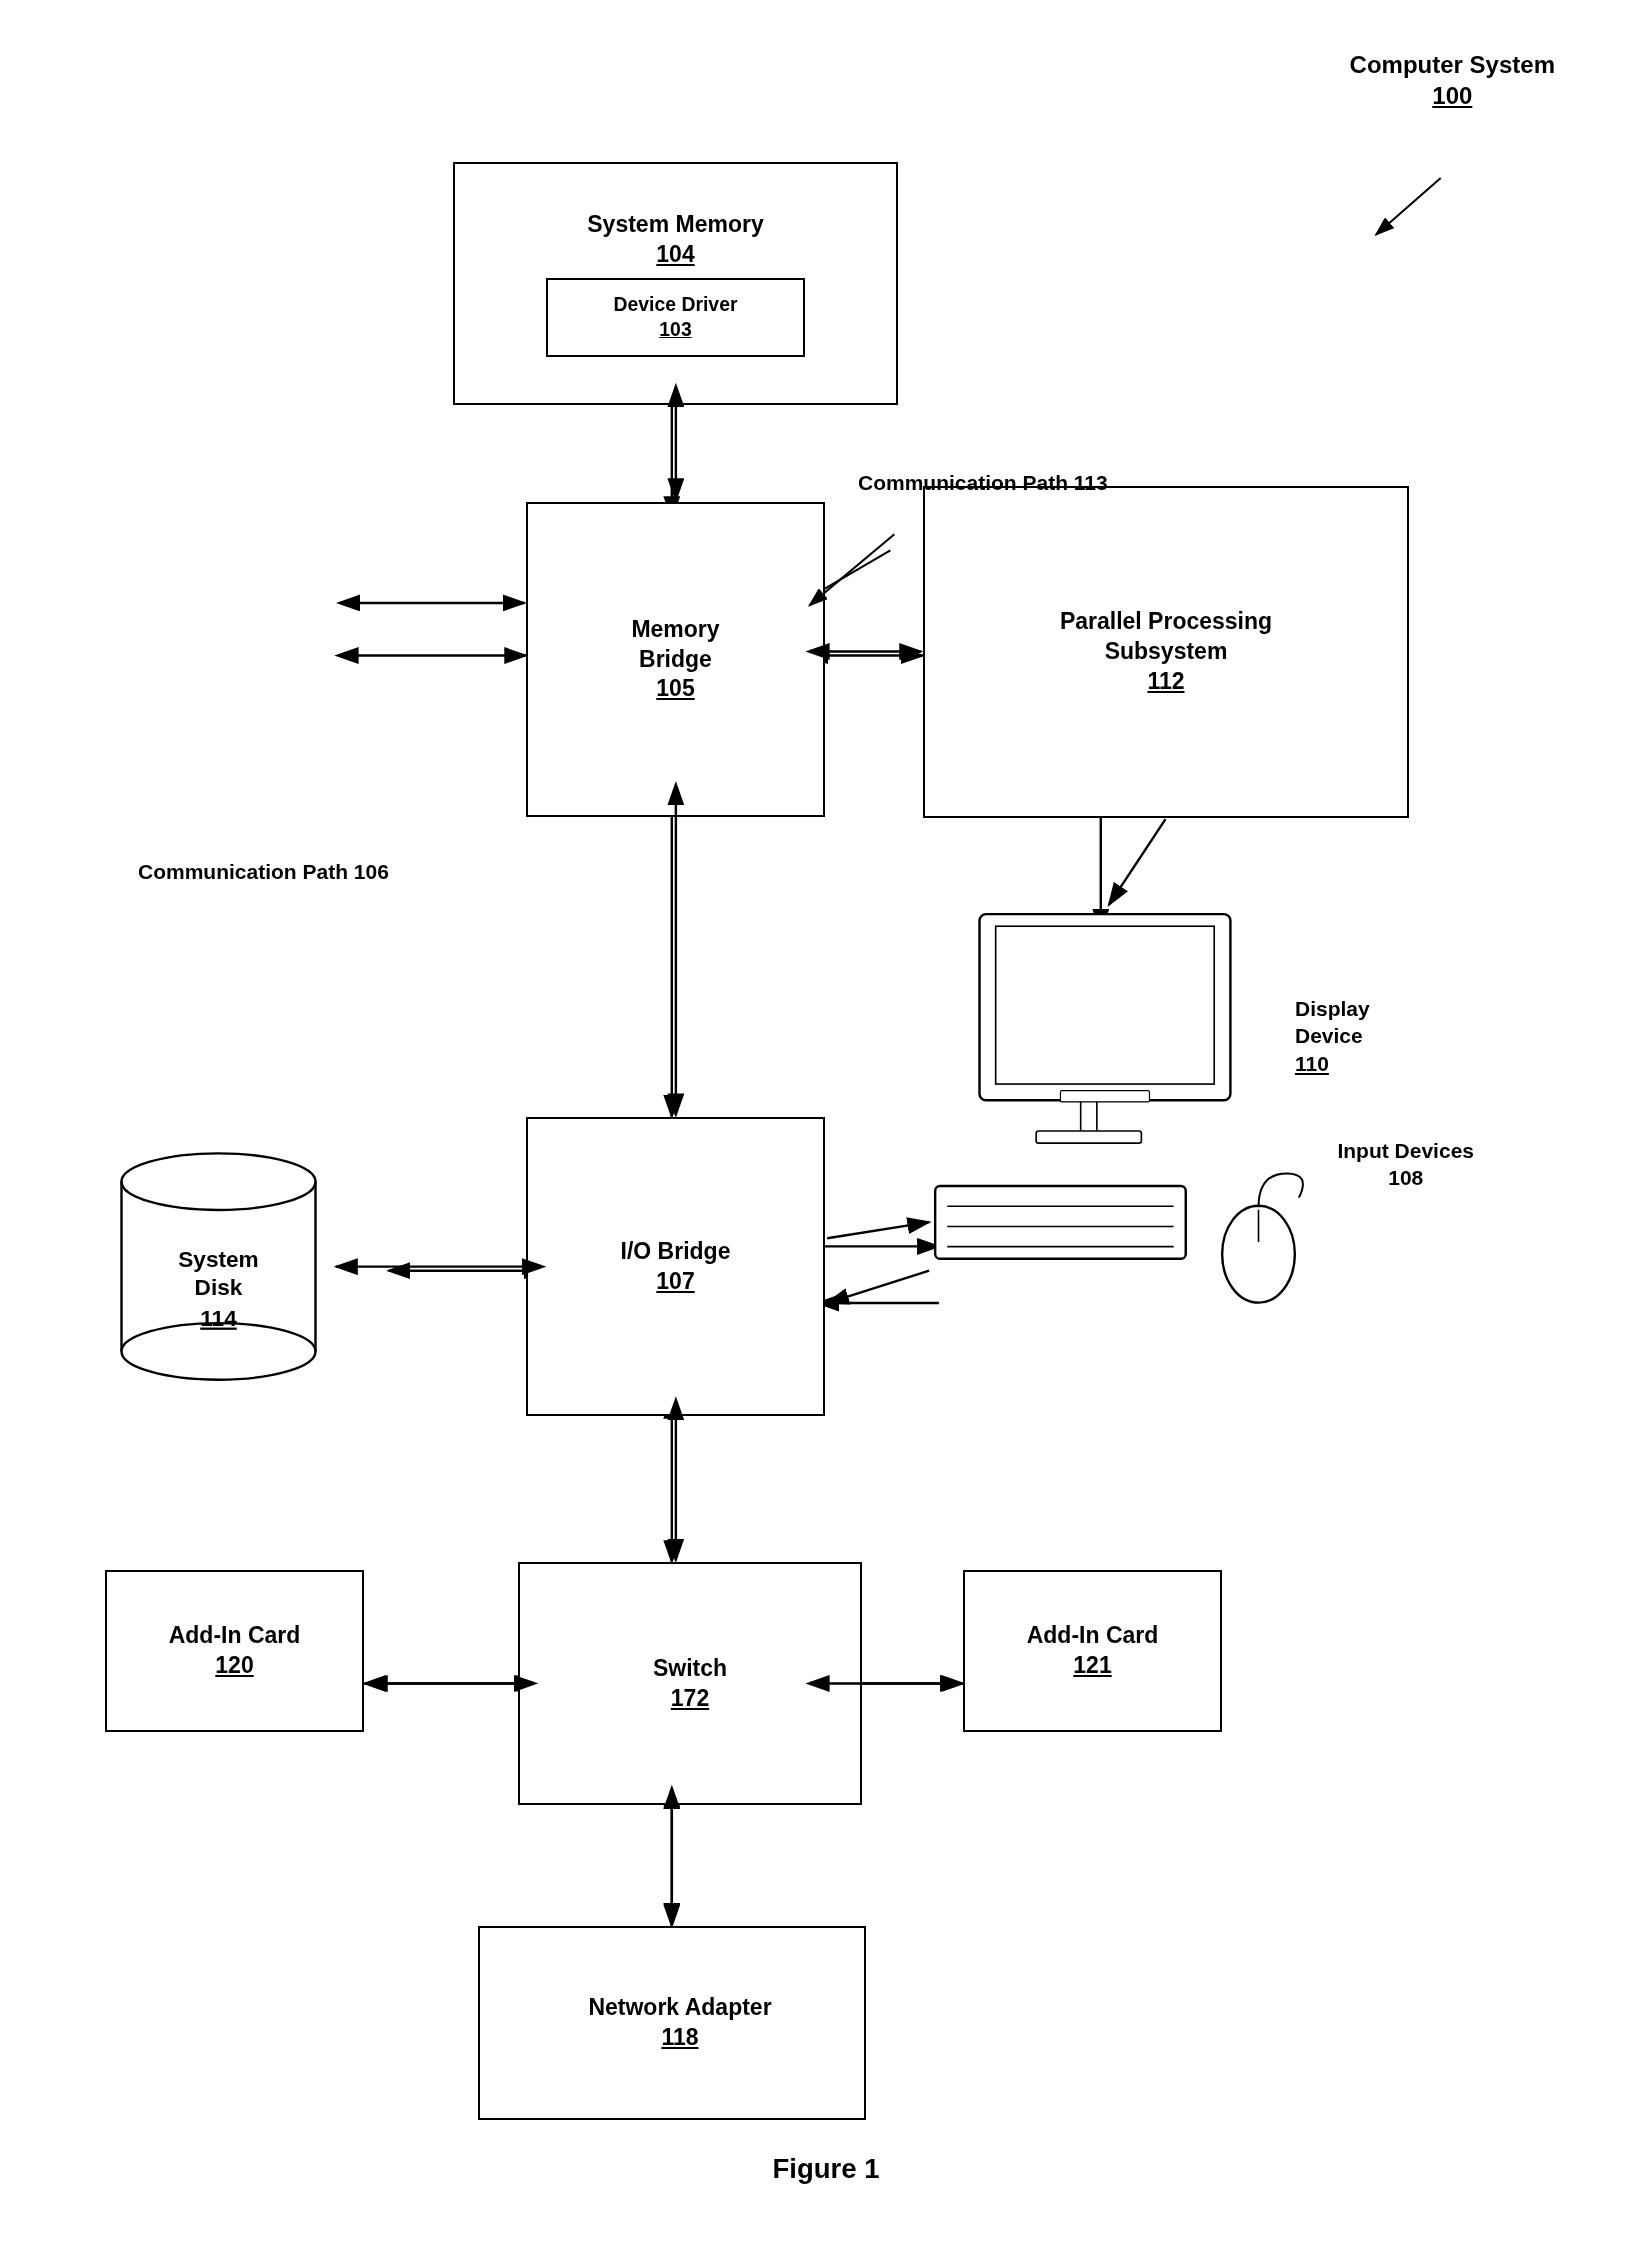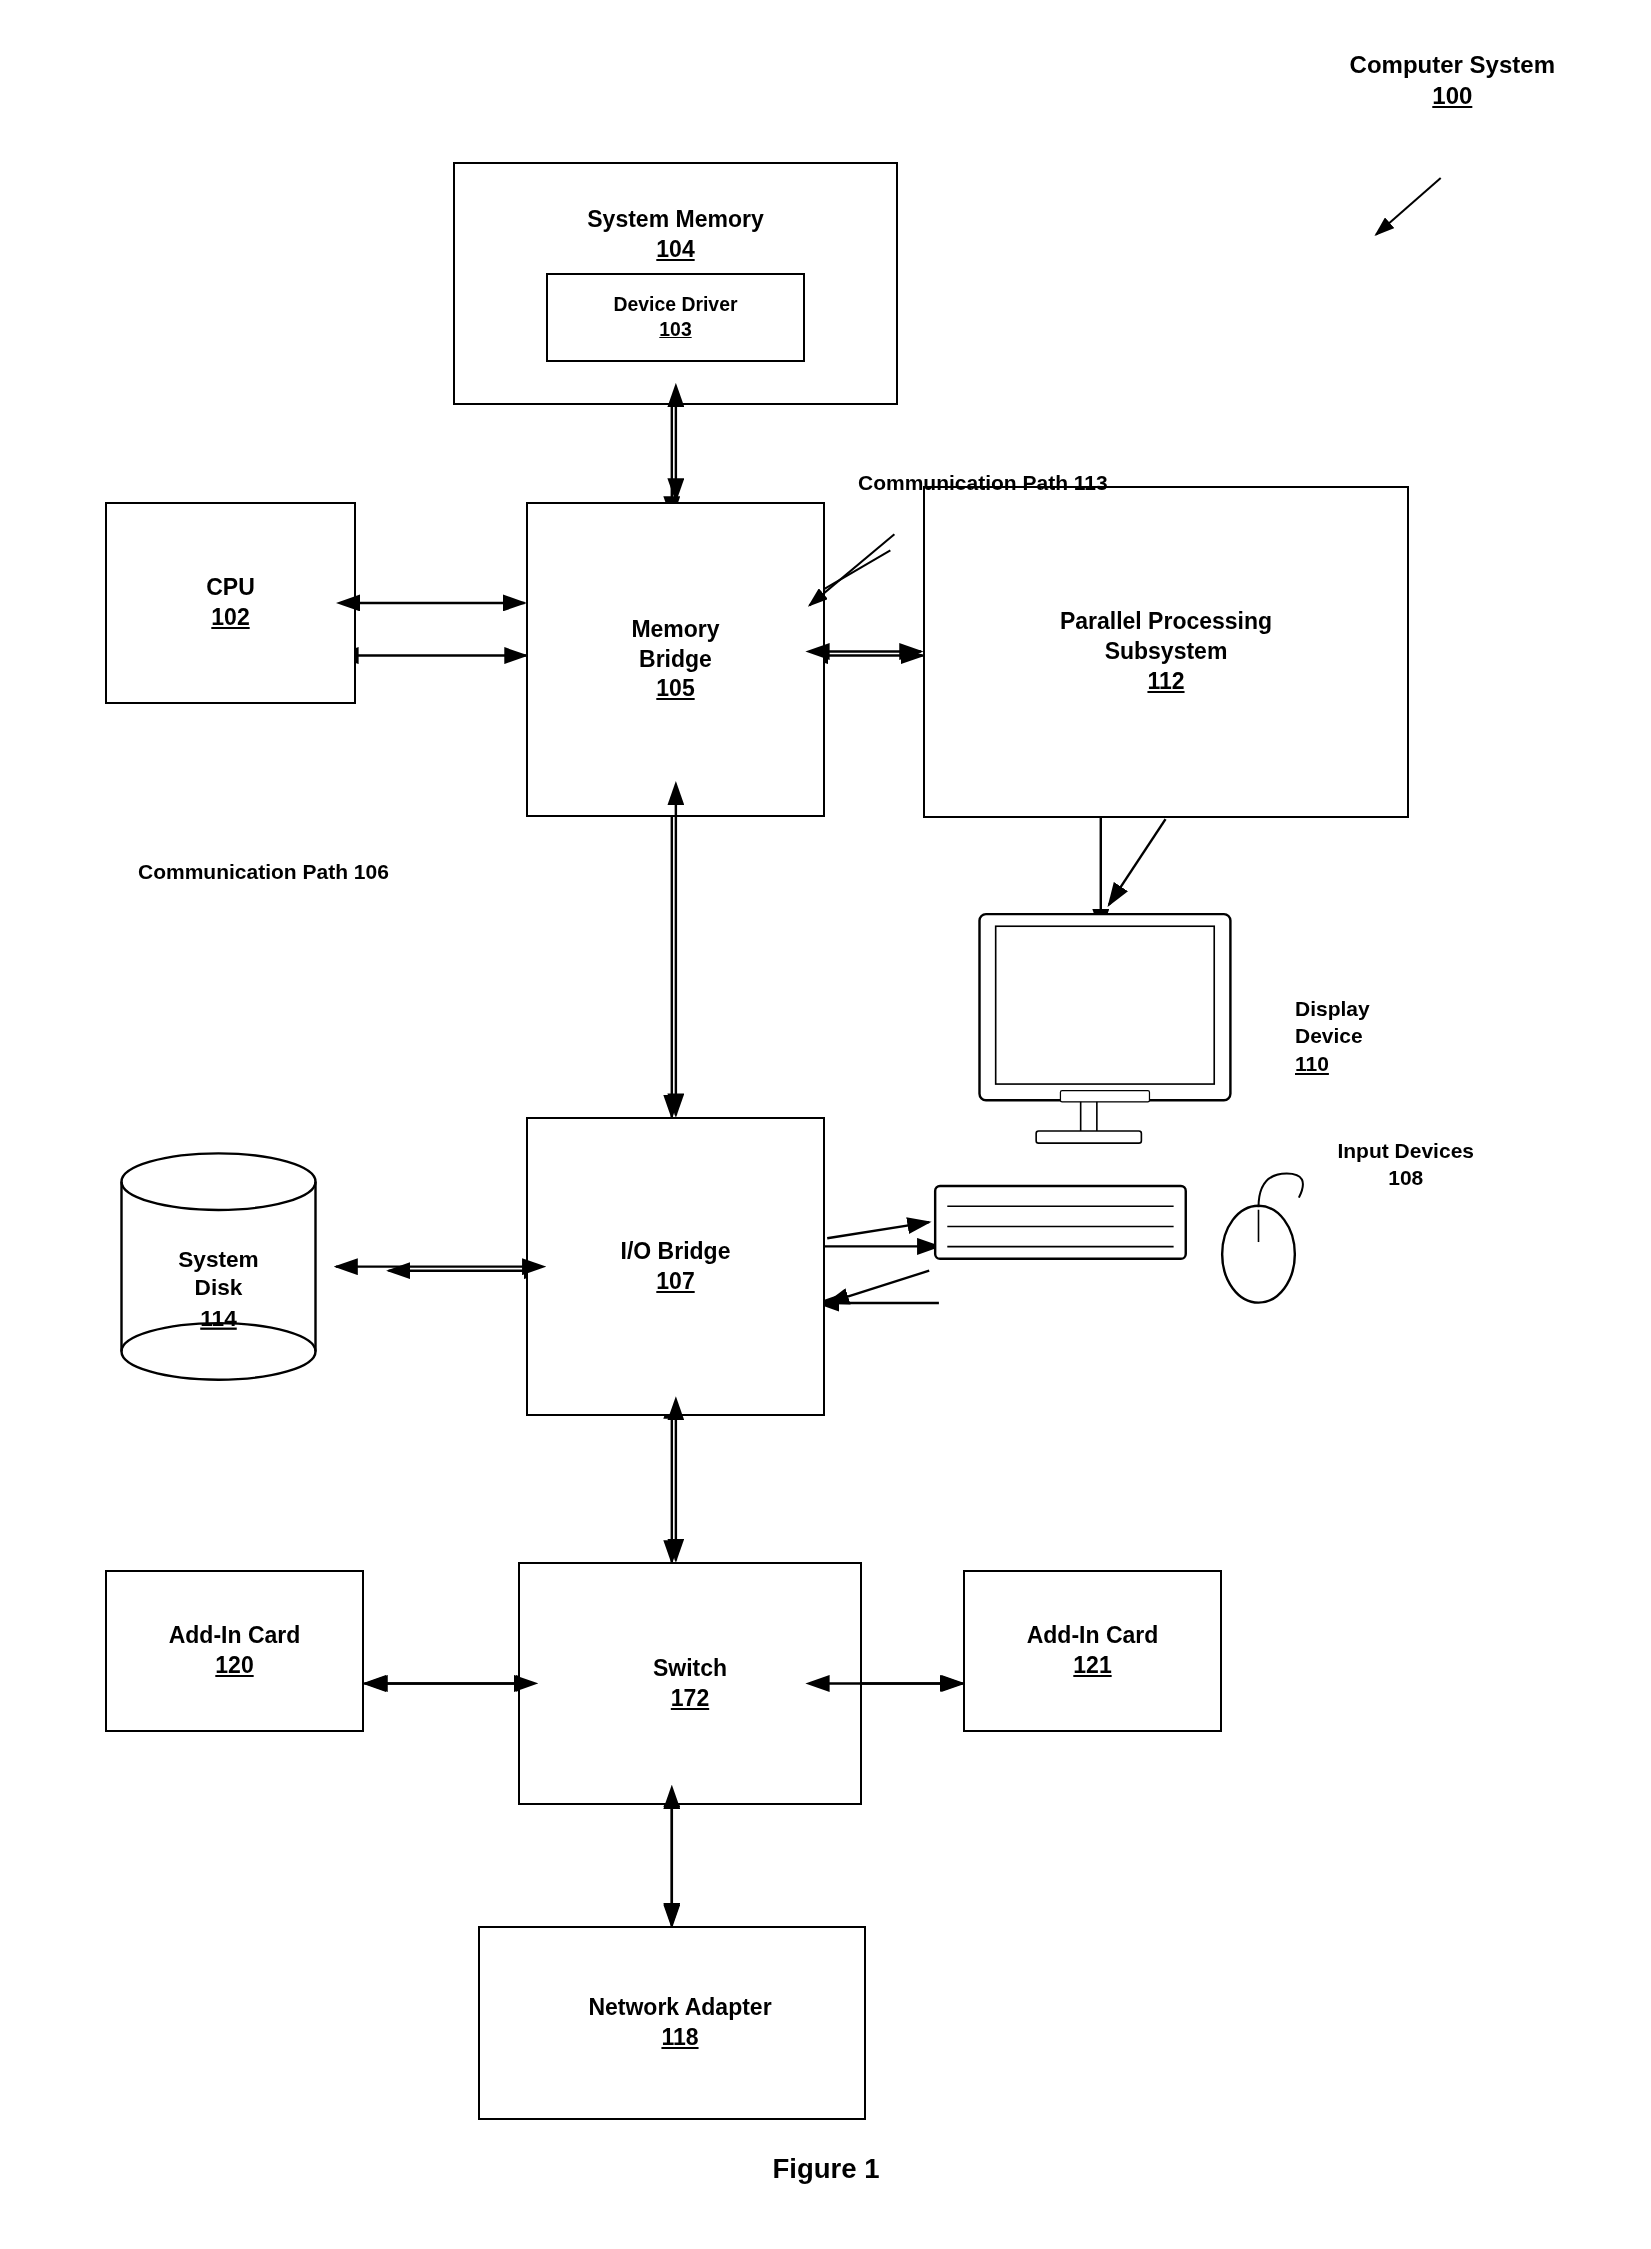--- a/index.html
+++ b/index.html
@@ -108,34 +108,28 @@
   <svg style="position:absolute; top:0; left:0; width:1652px; height:2250px; pointer-events:none;" viewBox="0 0 2041 2780" width="1652" height="2250">
     <line x1="1780" y1="220" x2="1700" y2="290" stroke="#000" stroke-width="2.5" marker-end="url(#arrowhead-end)"></line>
   </svg>
 
   <div class="box" style="top: 162px; left: 453px; width: 445px; height: 243px;">
     <div class="box-label">
       <span>System Memory</span><br>
       <u>104</u>
     </div>
 
-    <div class="box" style="position:relative; width: 259px; height: 89px; margin-top: 8px; top: auto; left: auto; align-items: center;">
+    <div class="box" style="position:relative; width: 259px; height: 79px; margin-top: 8px; top: auto; left: auto; align-items: center;">
       <div class="box-label" style="font-size:19.4px;">
         <span>Device Driver</span><br>
         <u>103</u>
       </div>
     </div>
   </div>
 
-  <div class="box" style="top: 502px; left: 105px; width: 251px; height: 202px;">
-    <div class="box-label">
-      <span>CPU</span><br>
-      <u>102</u>
-    </div>
-  </div>
 
   <div class="box" style="top: 502px; left: 526px; width: 299px; height: 315px;">
     <div class="box-label">
       <span>Memory<br>Bridge</span><br>
       <u>105</u>
     </div>
   </div>
 
   <div class="box" style="top: 486px; left: 923px; width: 486px; height: 332px;">
     <div class="box-label">

